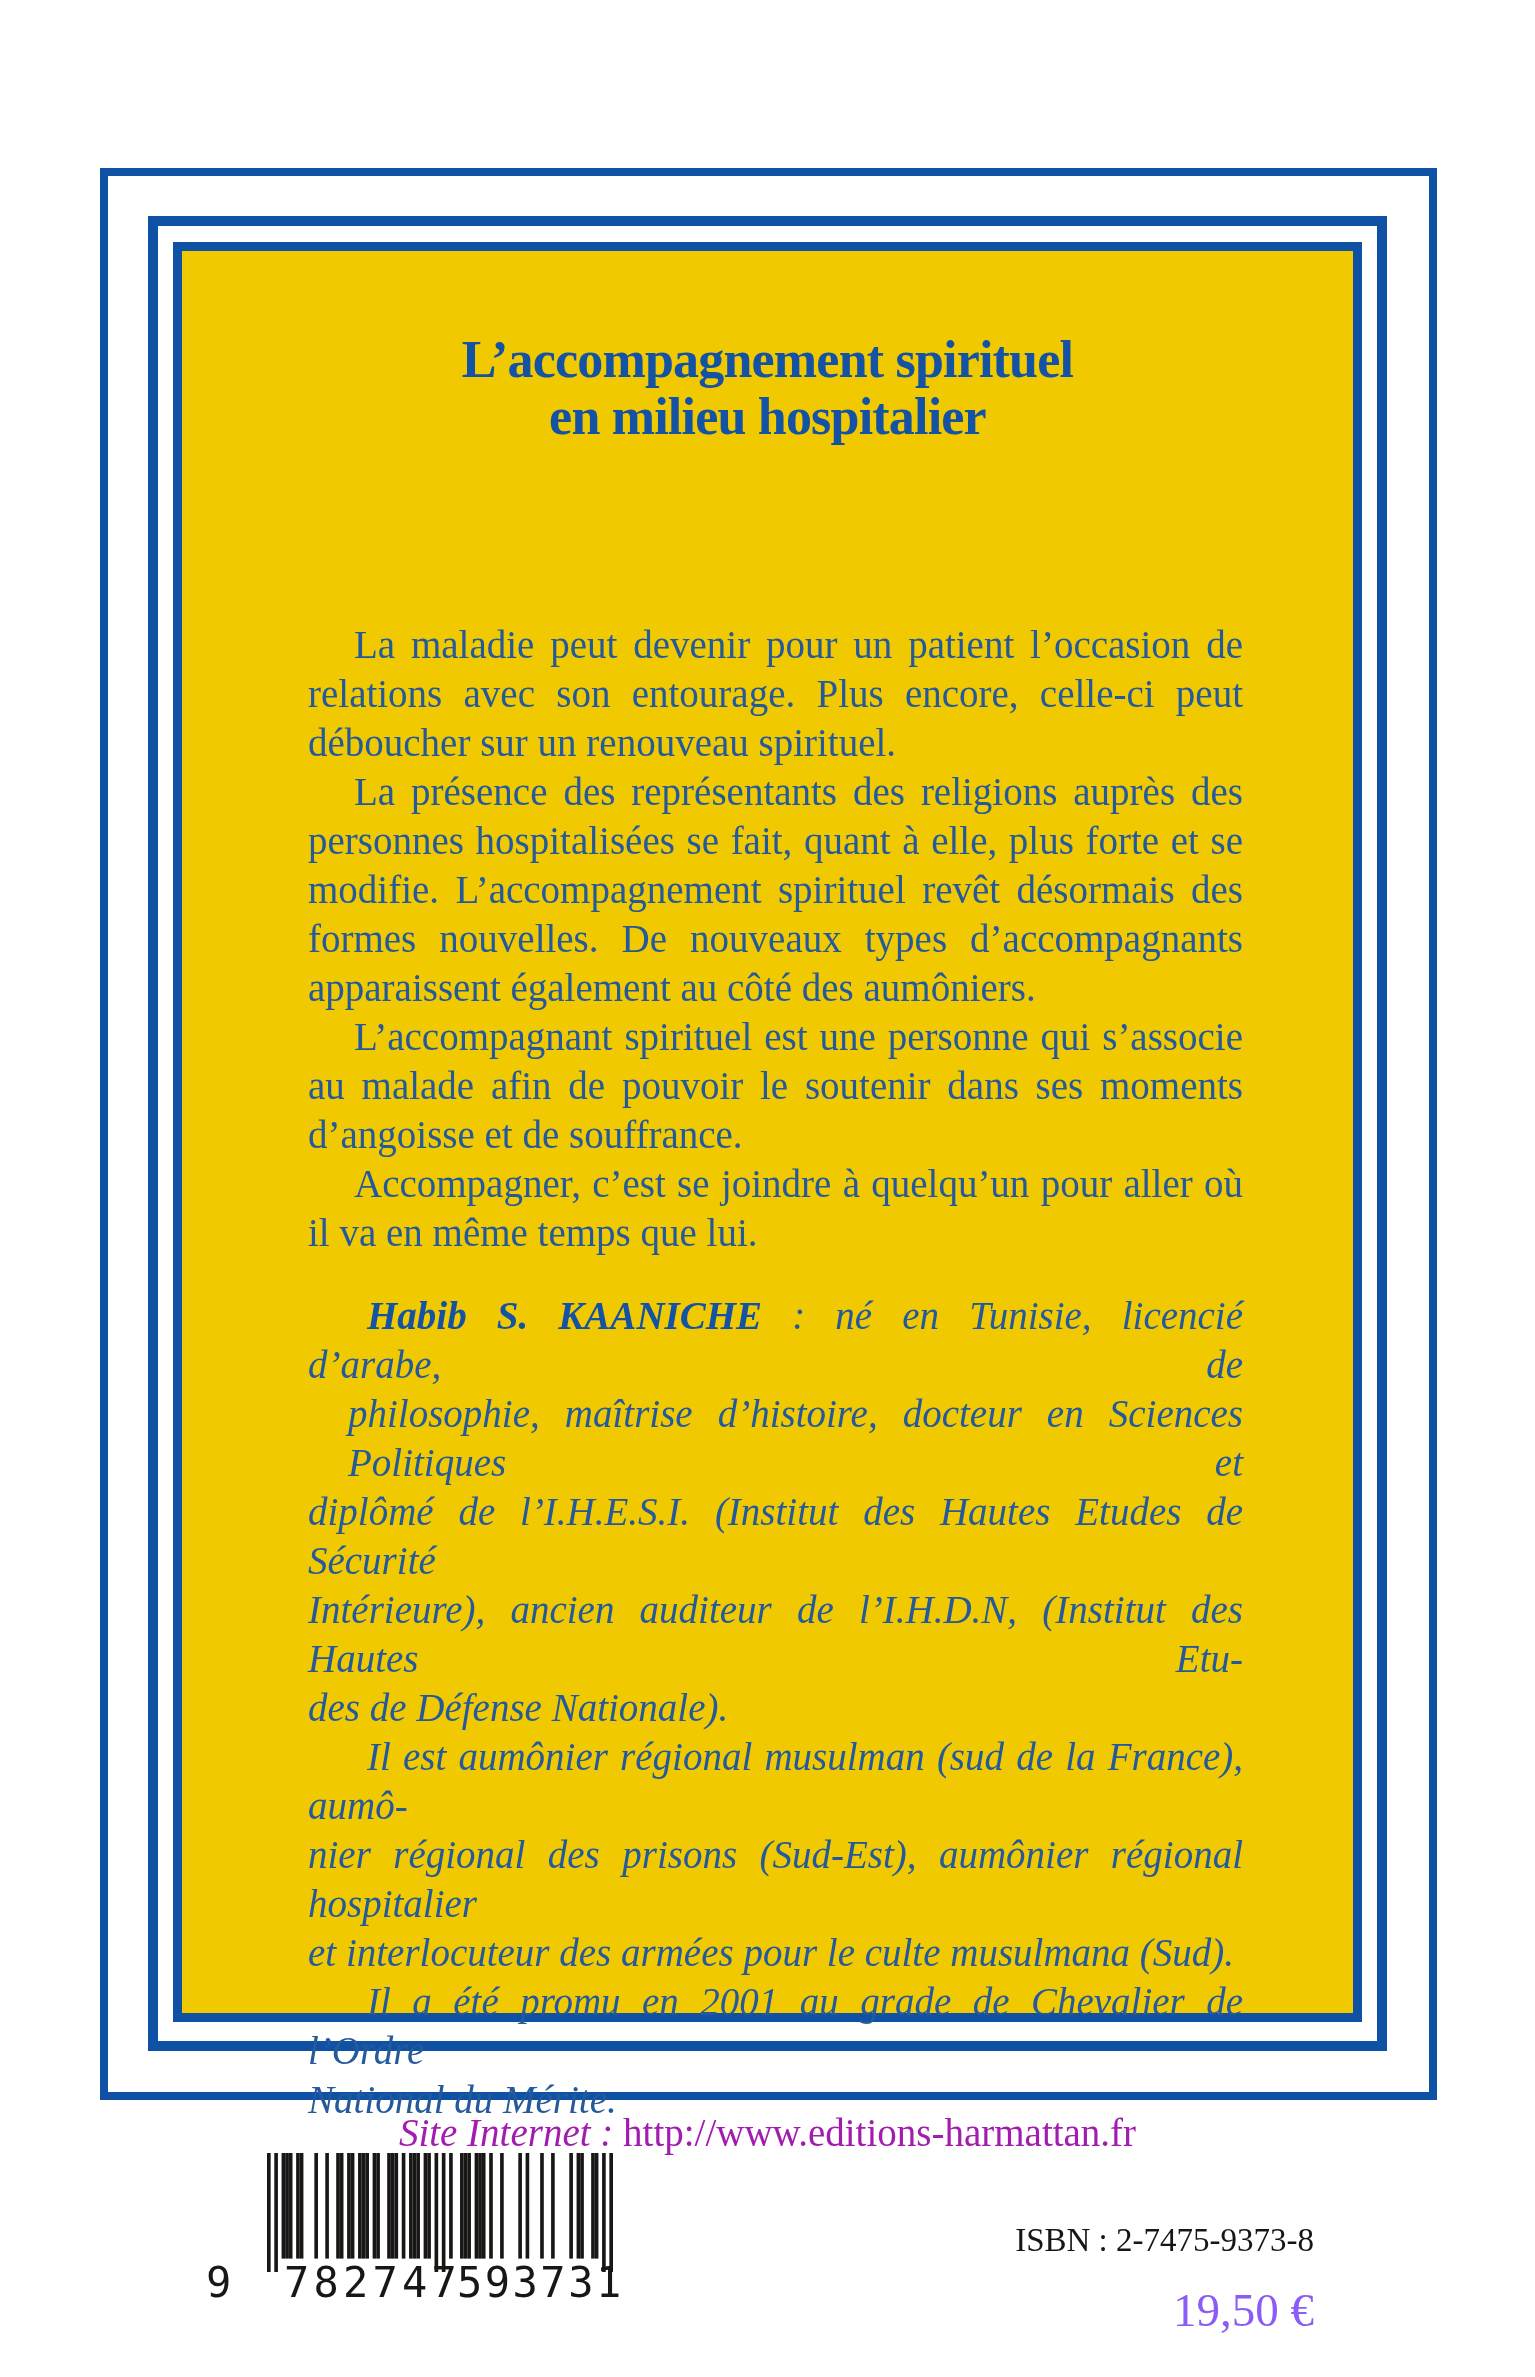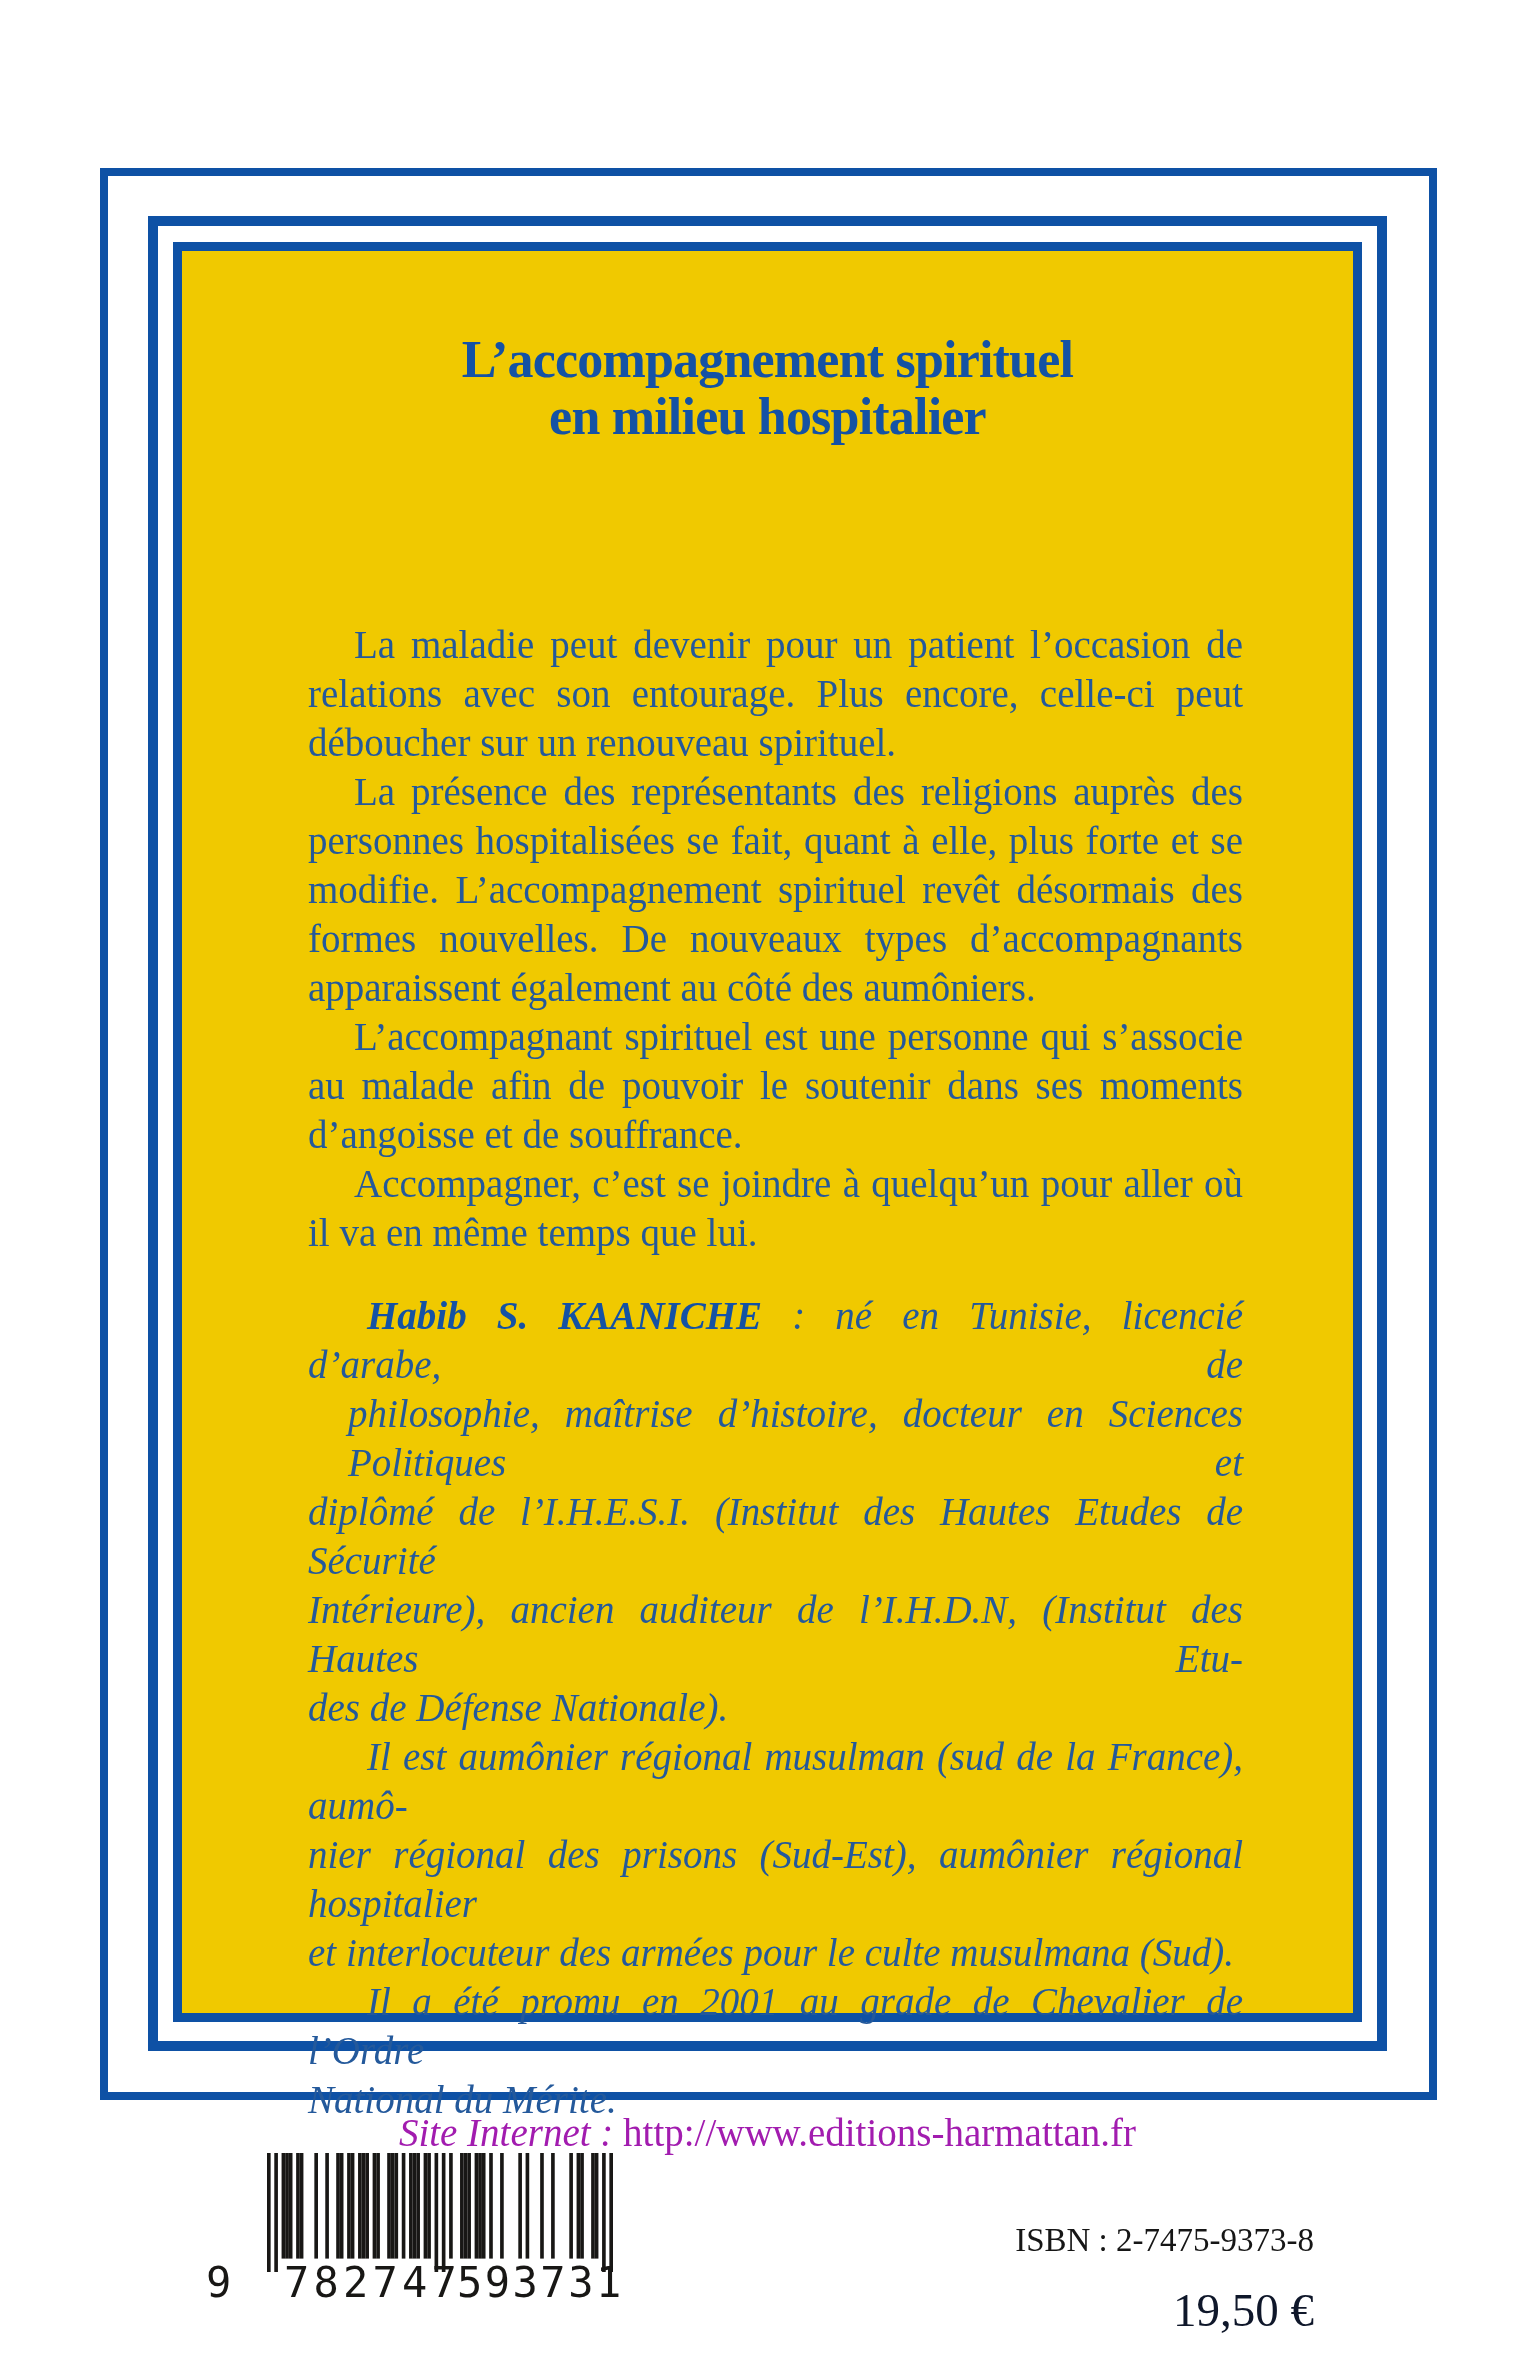--- a/index.html
+++ b/index.html
@@ -60,21 +60,21 @@
     font-family:"DejaVu Sans Mono", monospace;font-size:42px;line-height:42px;}
   .bc-first{left:206px;top:2262px;}
   .bc-g1{left:284px;top:2262px;letter-spacing:4.2px;}
   .bc-g2{left:457px;top:2262px;letter-spacing:2.5px;}
   .isbn{
     position:absolute;top:2215px;right:221px;
     color:#161616;font-size:33px;line-height:50px;
   }
   .price{
     position:absolute;top:2285px;right:221px;
-    color:#0f172a;font-size:47px;line-height:50px;
+    color:#8b5cf6;font-size:47px;line-height:50px;
   }
 </style>
 </head>
 <body>
 
 <div class="page" style="--blue: #0e51a5; --titleblue: #1452a4; --textblue: #24599b; --yellow: #f0c900;">
 
   <div class="frame-outer"></div>
   <div class="frame-mid"></div>
 

